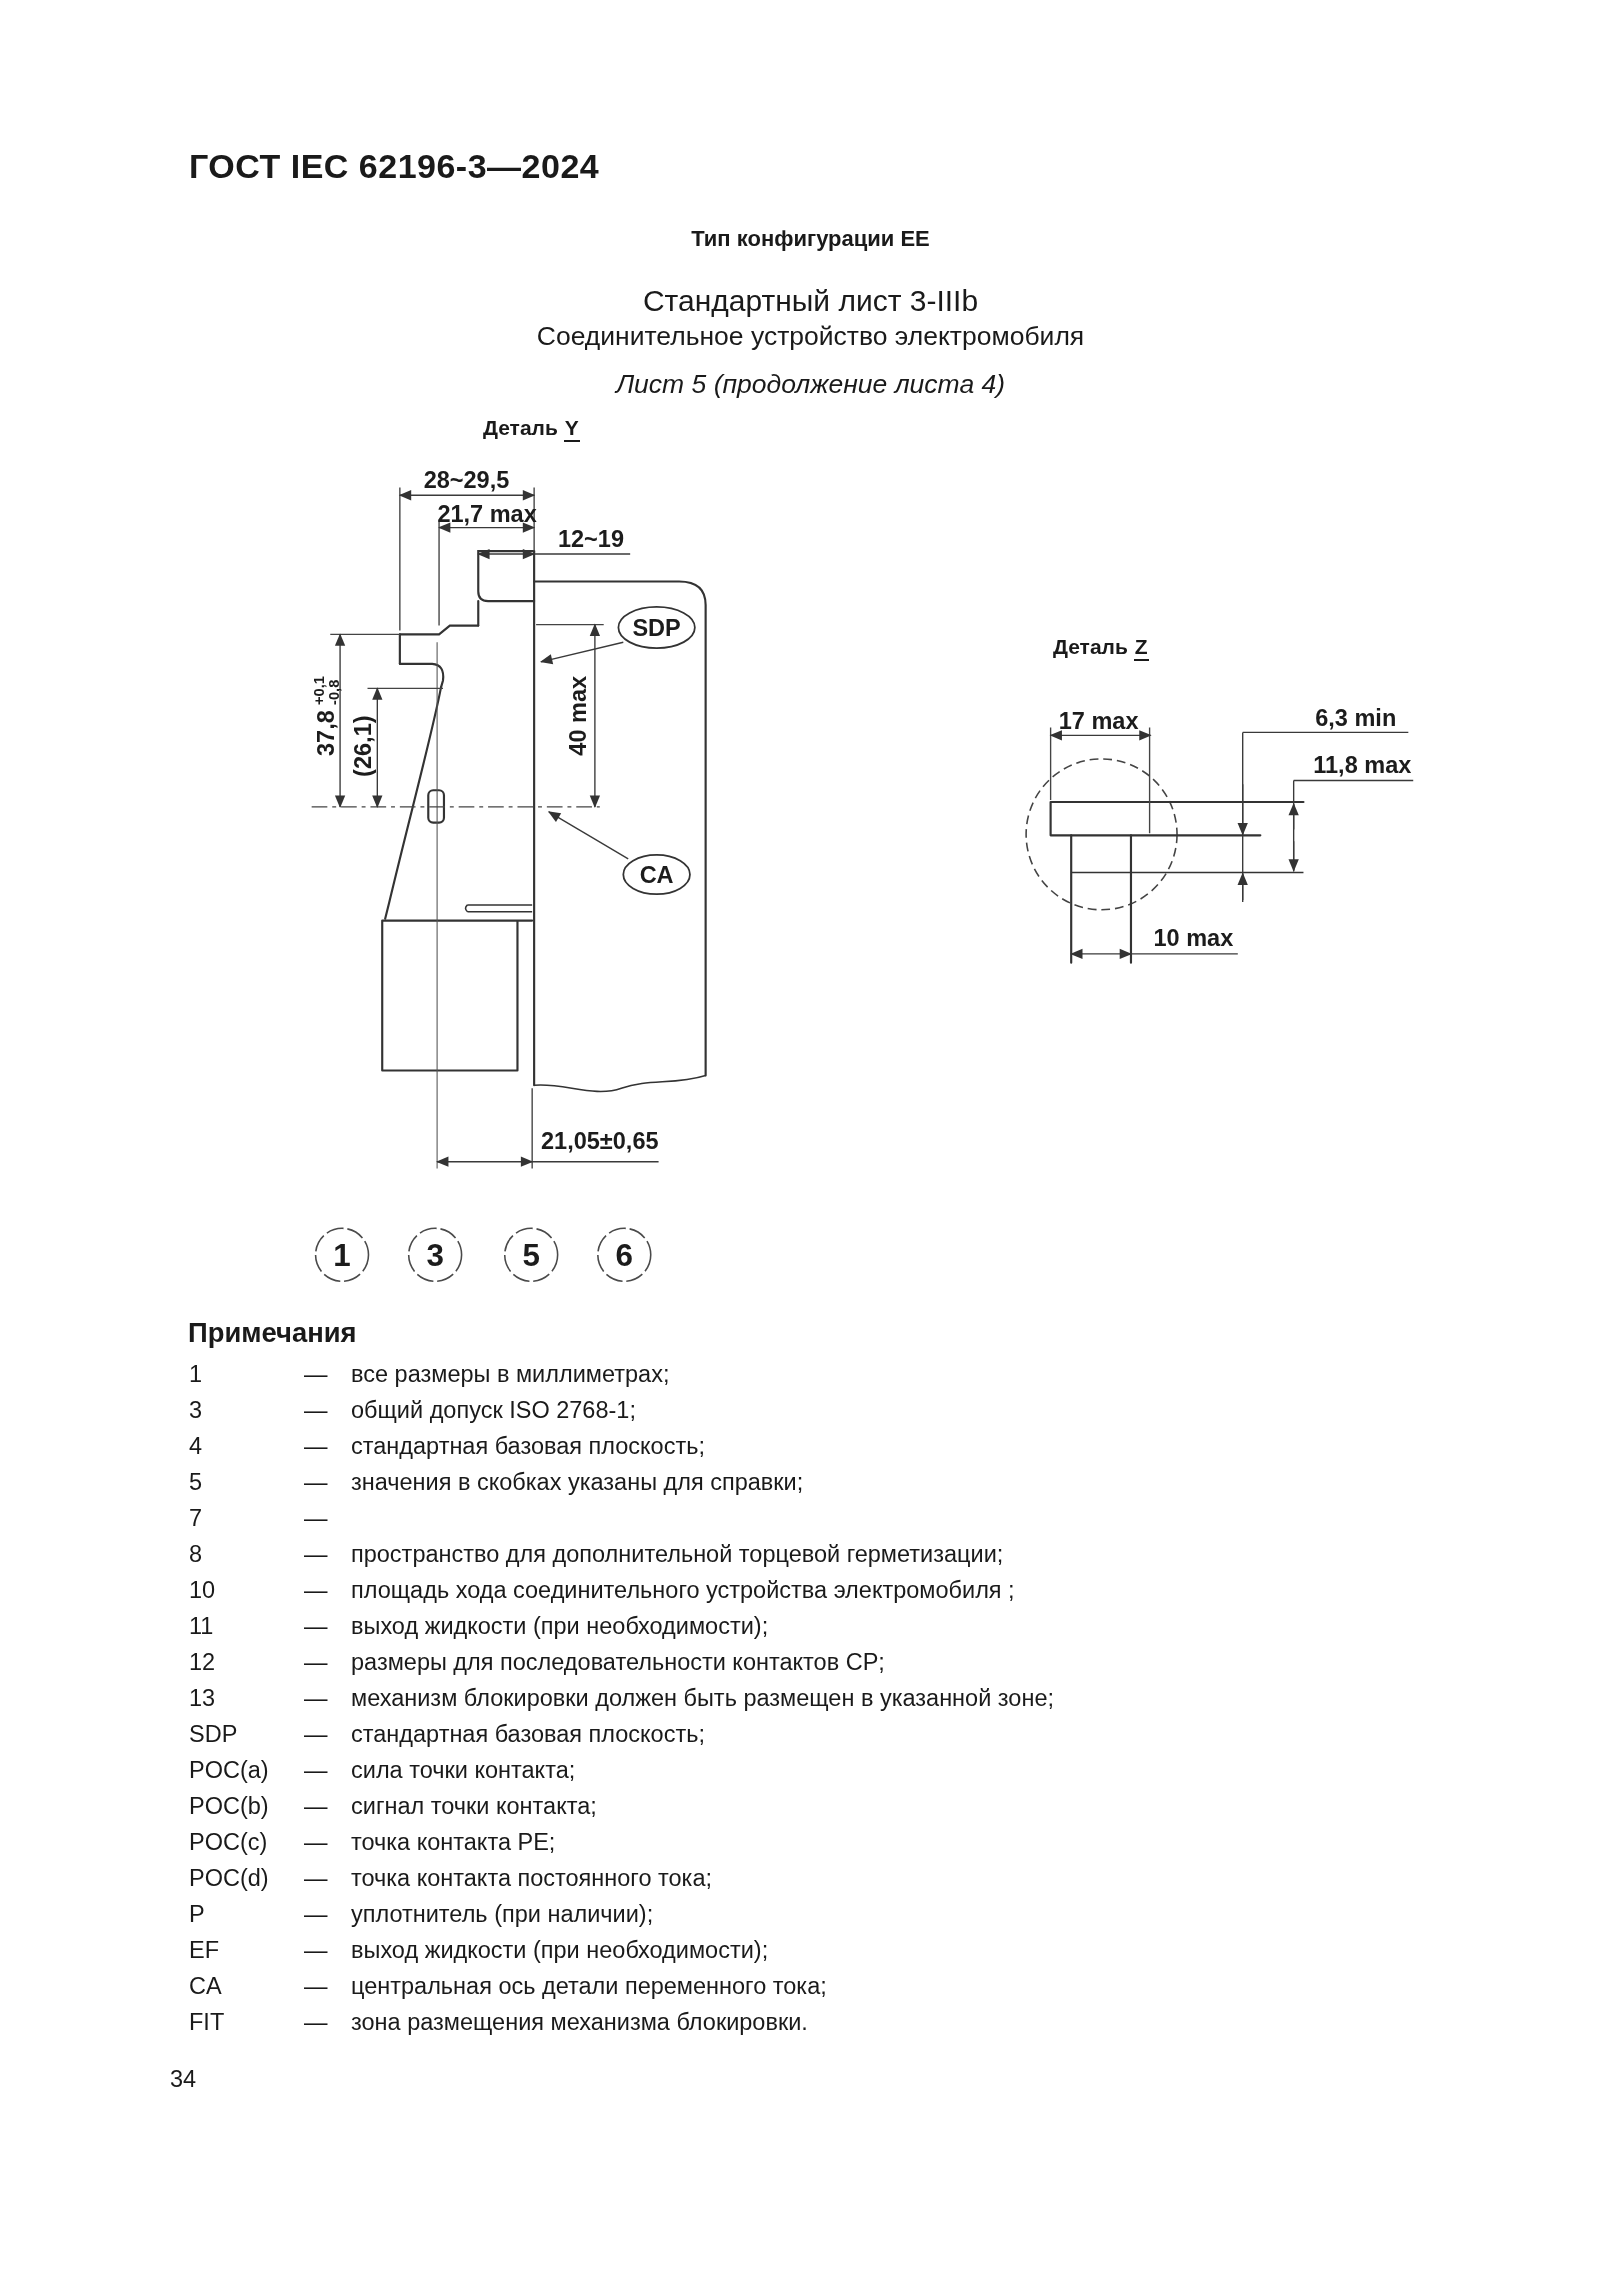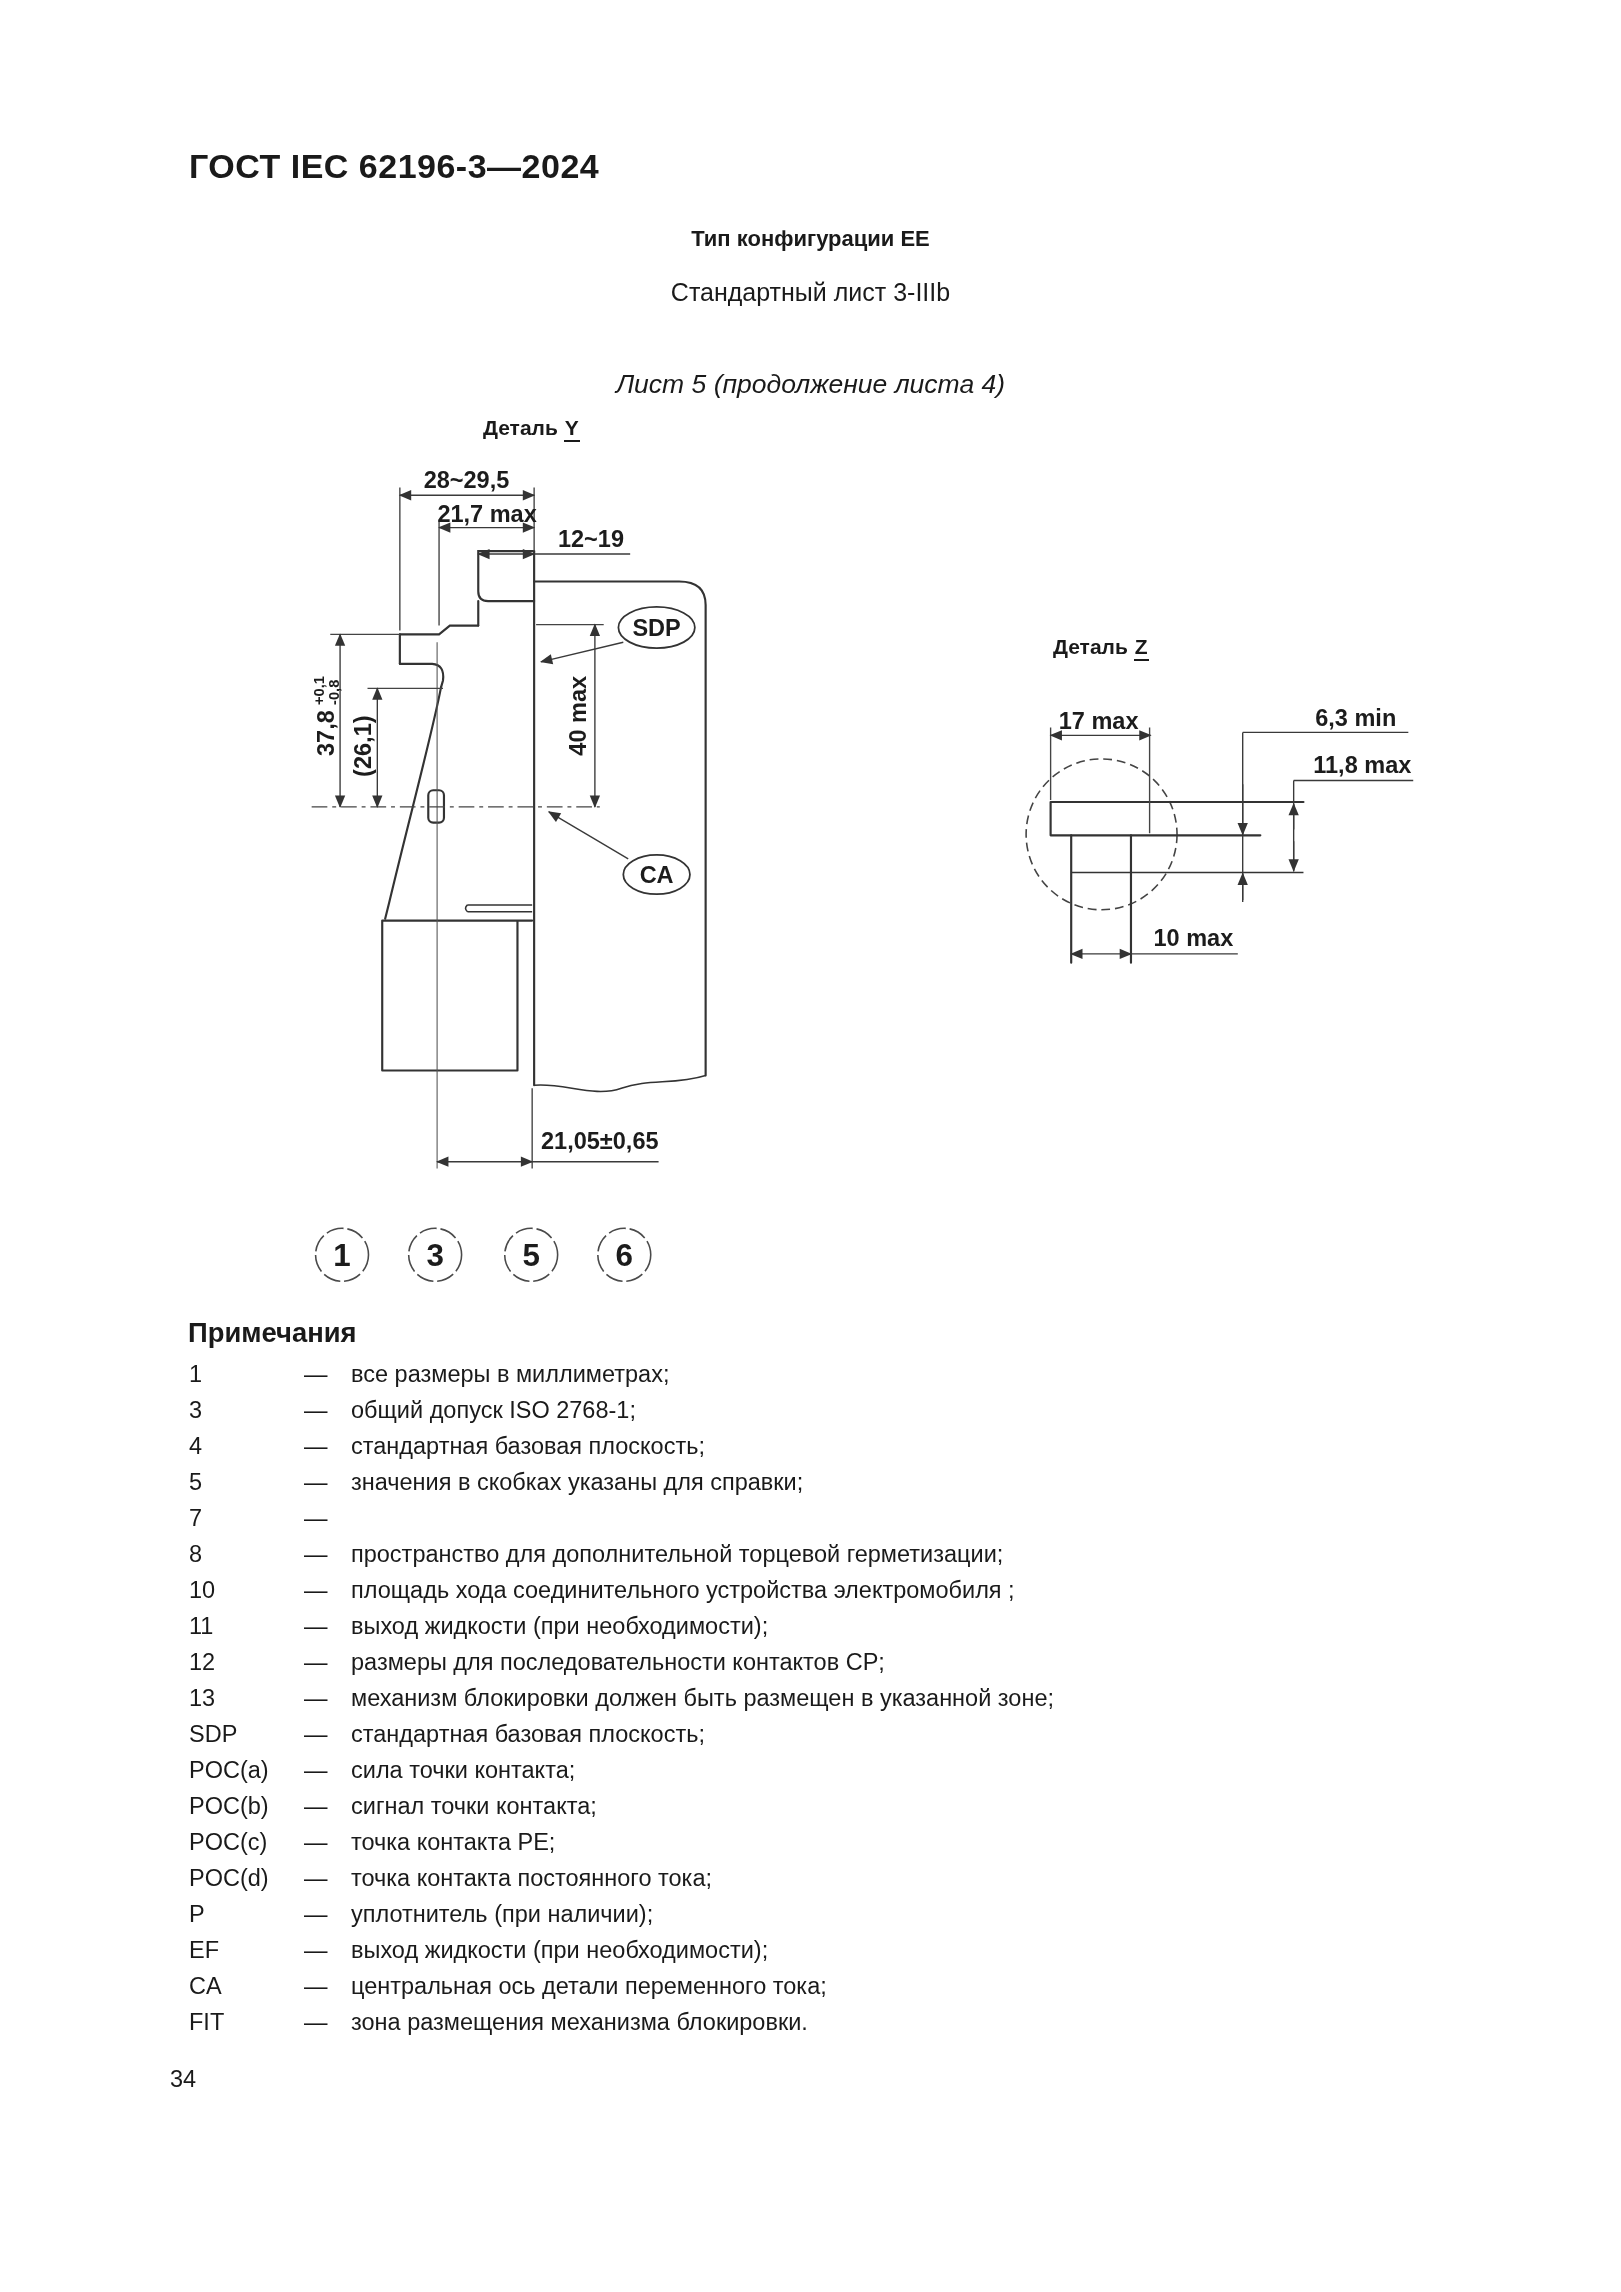--- a/index.html
+++ b/index.html
@@ -5,21 +5,21 @@
   html,body{margin:0;padding:0;background:#e8e8e8;}
   .page{
     position:relative;width:1621px;height:2293px;background:#ffffff;
     font-family:"Liberation Sans", sans-serif;color:#1a1a1a;overflow:hidden;
     margin:0 auto;
   }
   .abs{position:absolute;}
   .hdr{left:189px;top:147px;font-size:34px;font-weight:bold;letter-spacing:0.5px;}
   .titles{left:0;width:100%;text-align:center;}
   .t1{top:226px;font-size:22px;font-weight:bold;}
-  .t2{top:278px;font-size:25px;}
+  .t2{top:284px;font-size:30px;}
   .t3{top:321px;font-size:26.5px;}
   .t4{top:369px;font-size:26.5px;font-style:italic;}
   .detlabel{font-size:21px;font-weight:bold;}
   .detlabel .ul{border-bottom:2px solid #1a1a1a;padding:0 1px 1px 1px;}
   .dy{left:483px;top:416px;}
   .dz{left:1053px;top:635px;}
   .notes-head{left:188px;top:1317px;font-size:27.4px;font-weight:bold;}
   .notes{left:189px;top:1356px;width:1225px;}
   .nrow{display:flex;height:36px;align-items:center;font-size:23.5px;}
   .nlab{width:115px;flex:0 0 115px;}
@@ -144,20 +144,21 @@
       <text class="ctxt" x="542" y="1291" text-anchor="middle">5</text>
       <circle cx="637" cy="1280" r="27" fill="none" stroke="#4a4a4a" stroke-width="1.6" stroke-dasharray="18 4"></circle>
       <text class="ctxt" x="637" y="1291" text-anchor="middle">6</text>
     </g>
   </svg>
 
   <div class="abs hdr">ГОСТ IEC 62196-3—2024</div>
 
   <div class="abs titles t1">Тип конфигурации ЕЕ</div>
   <div class="abs titles t2">Стандартный лист 3-IIIb</div>
+  <div class="abs titles t3">Соединительное устройство электромобиля</div>
   <div class="abs titles t4">Лист 5 (продолжение листа 4)</div>
 
   <div class="abs detlabel dy"><span>Деталь</span>&nbsp;<span class="ul">Y</span></div>
   <div class="abs detlabel dz"><span>Деталь</span>&nbsp;<span class="ul">Z</span></div>
 
   <div class="abs notes-head">Примечания</div>
 
   <div class="abs notes">
     <div class="nrow">
         <span class="nlab">1</span>

